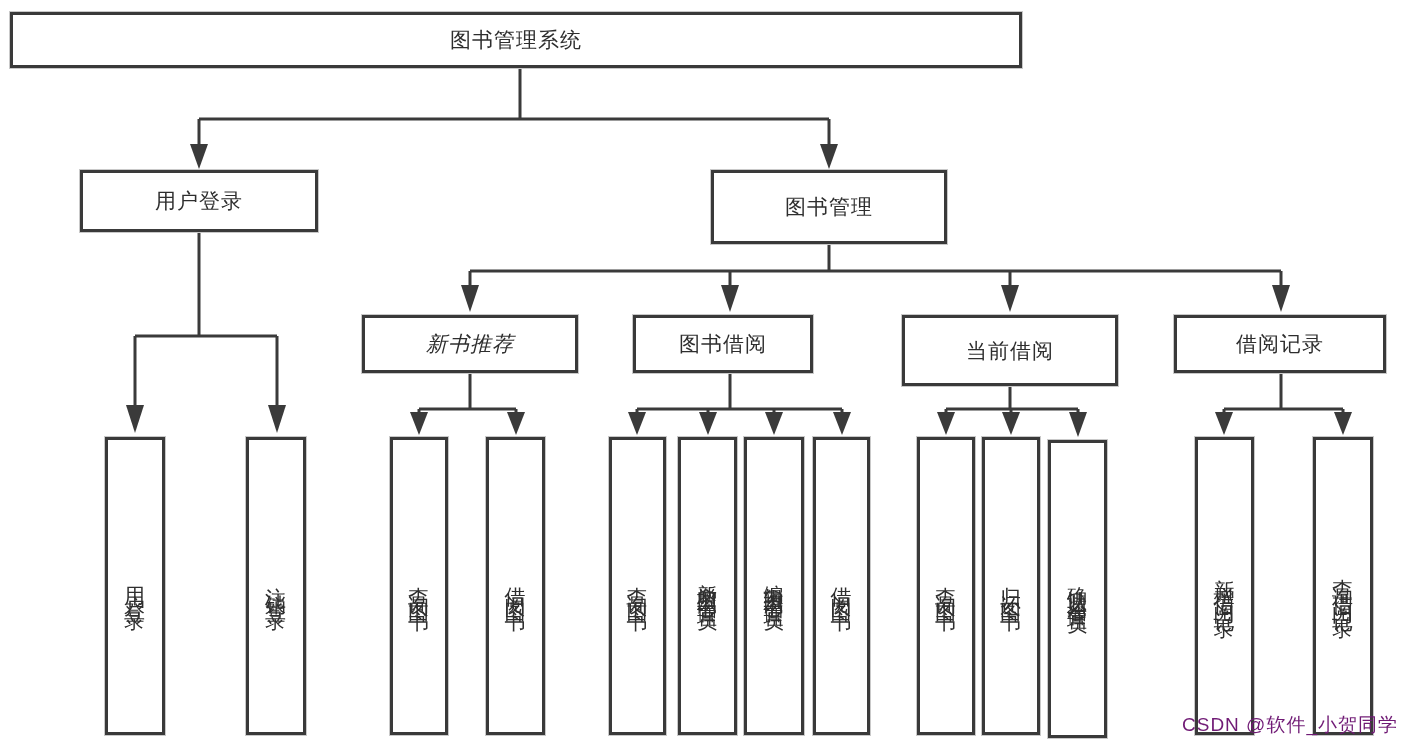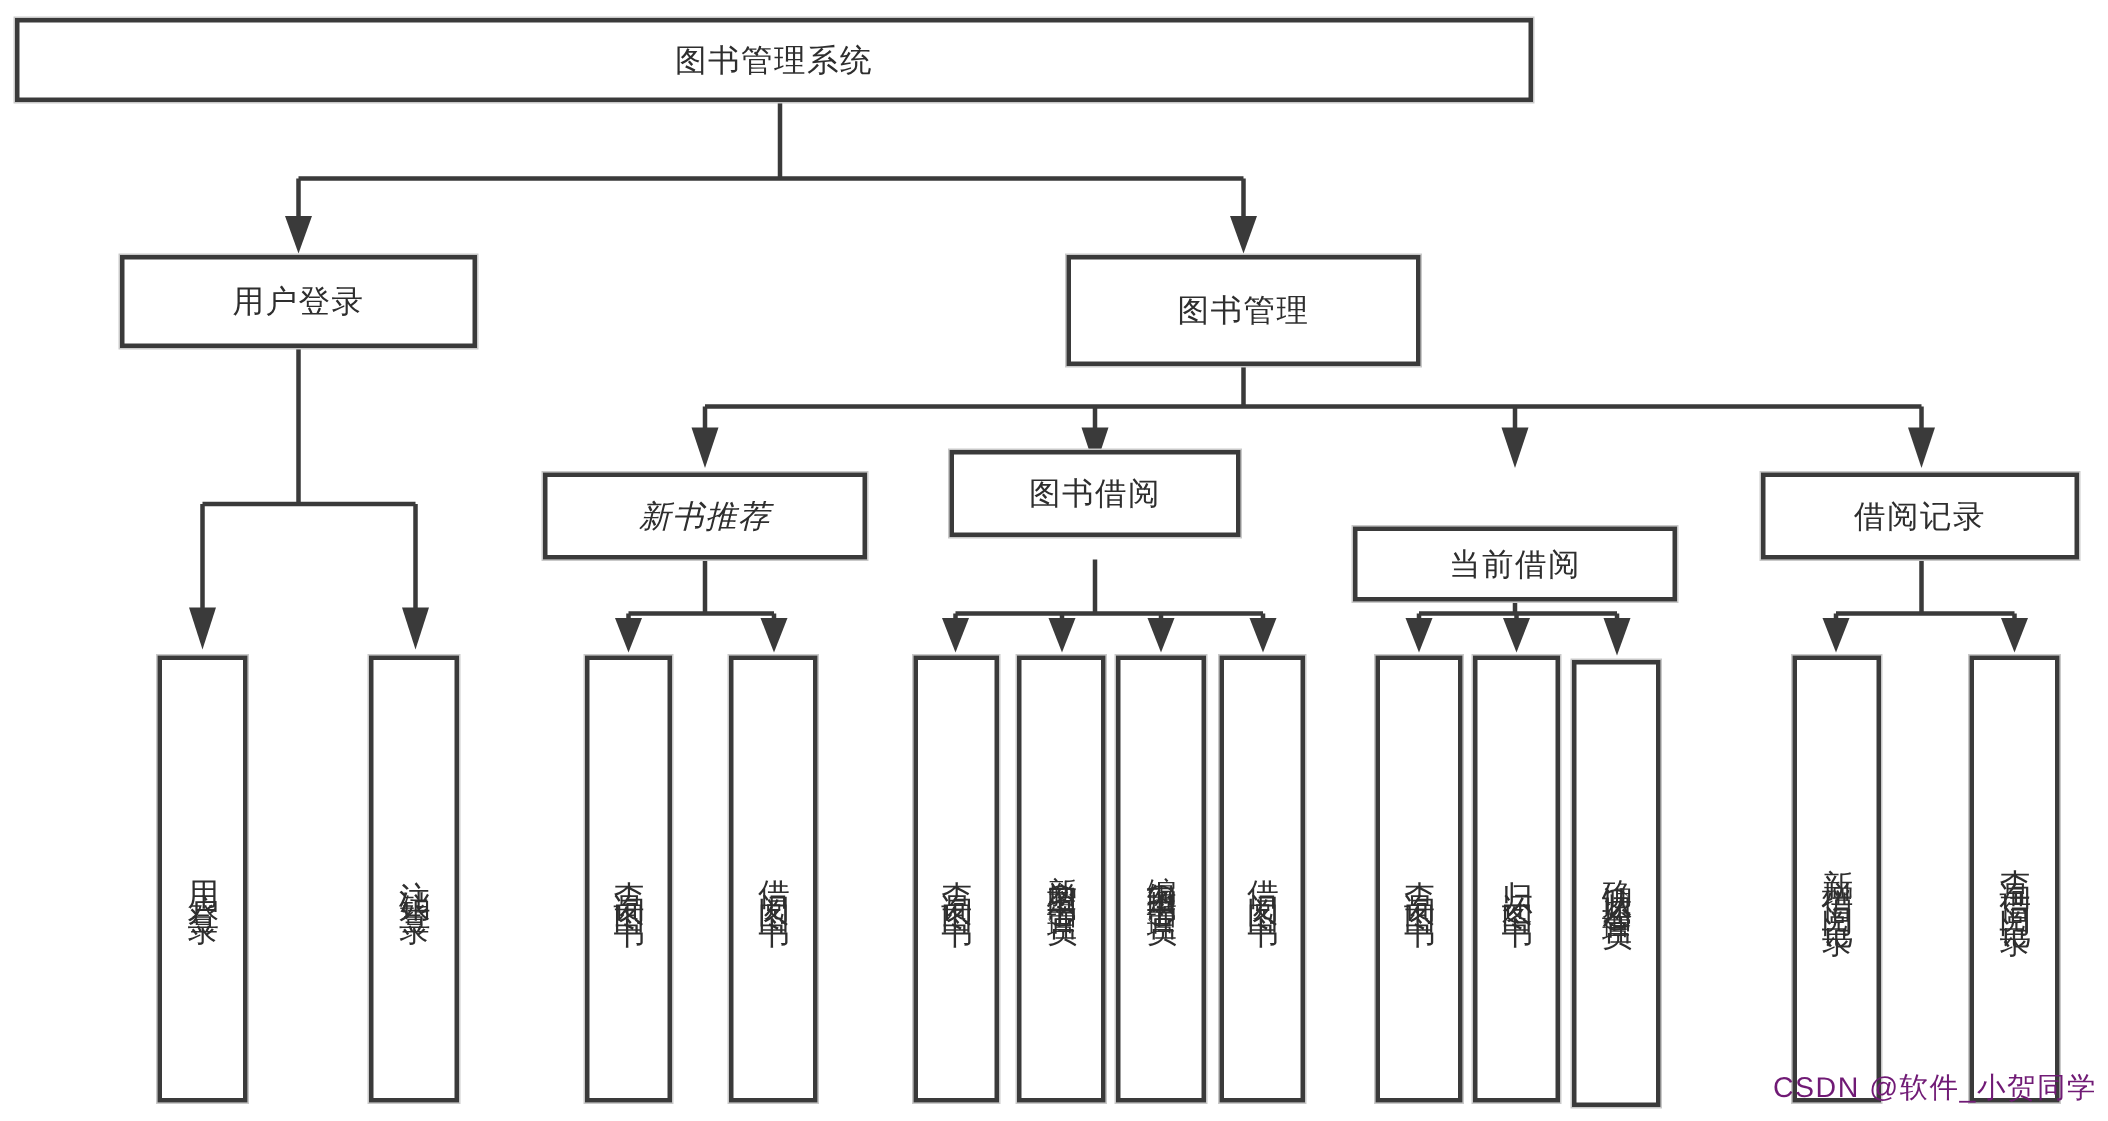--- a/index.html
+++ b/index.html
@@ -29,22 +29,22 @@
     letter-spacing:8px;
     font-size:21px;
     line-height:1.0;
   }
   .leaf.long{letter-spacing:4px;font-size:20px;}
   
   .n-root{left:10px;top:12px;width:1012px;height:56px;}
   .n-l2-0{left:80px;top:170px;width:238px;height:62px;}
   .n-l2-1{left:711px;top:170px;width:236px;height:74px;}
   .n-l3-0{left:362px;top:315px;width:216px;height:58px;font-style:italic;}
-  .n-l3-1{left:633px;top:300px;width:194px;height:58px;}
-  .n-l3-2{left:902px;top:315px;width:216px;height:50px;margin-top:36px;}
+  .n-l3-1{left:633px;top:315px;width:180px;height:58px;}
+  .n-l3-2{left:902px;top:315px;width:216px;height:71px;}
   .n-l3-3{left:1174px;top:315px;width:212px;height:58px;}
   .n-a{left:105px;top:437px;width:60px;height:298px;}
   .n-b{left:246px;top:437px;width:60px;height:298px;}
   .n-c{left:390px;top:437px;width:58px;height:298px;}
   .n-d{left:486px;top:437px;width:59px;height:298px;}
   .n-e{left:609px;top:437px;width:57px;height:298px;}
   .n-f{left:678px;top:437px;width:59px;height:298px;}
   .n-g{left:744px;top:437px;width:60px;height:298px;}
   .n-h{left:813px;top:437px;width:57px;height:298px;}
   .n-i{left:917px;top:437px;width:58px;height:298px;}

